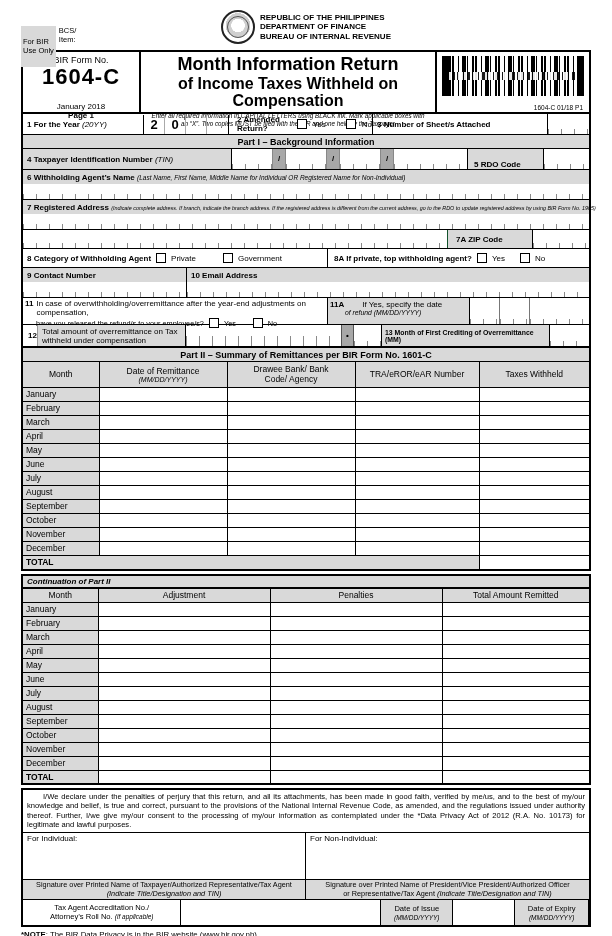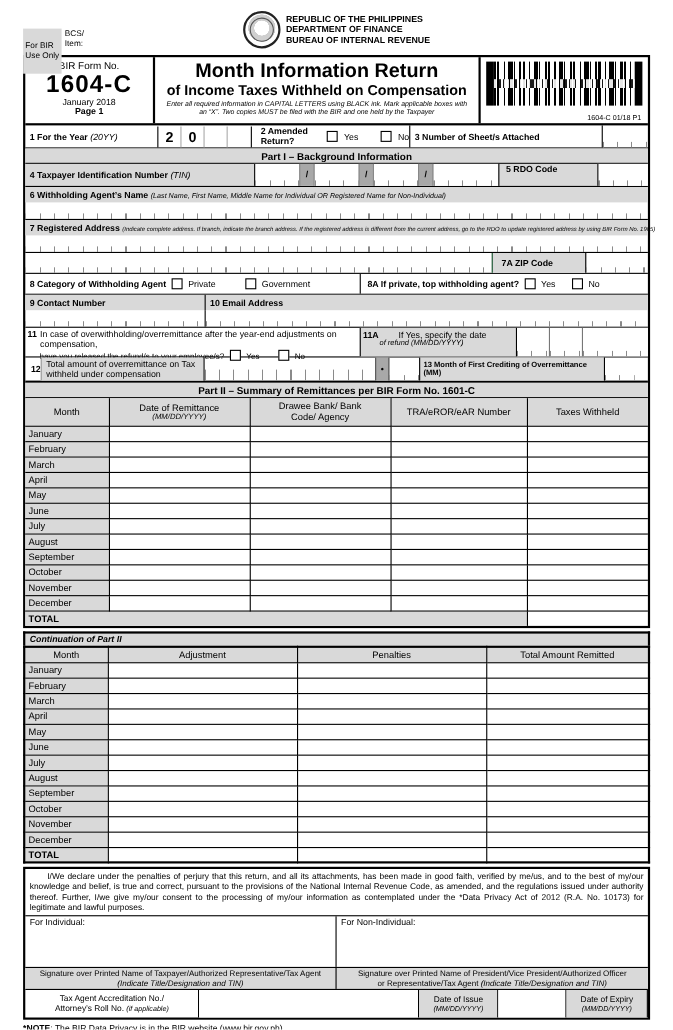--- a/index.html
+++ b/index.html
@@ -19,25 +19,25 @@
 
   
   .box { border:2px solid #000; }
   .mt2 { margin-top:3px; }
 
   
   .fh { display:flex; height:62px; border-bottom:2px solid #000; }
   .fh-left { width:118px; border-right:2px solid #000; text-align:center; padding-top:3px; }
   .fh-left .fno-lbl { font-size:9px; }
   .fh-left .fno { font-size:22px; font-weight:bold; letter-spacing:1px; line-height:1.05; }
-  .fh-left .fdate { font-size:8px; margin-top:0; }
+  .fh-left .fdate { font-size:8px; margin-top:14px; }
   .fh-left .fpage { font-size:8px; font-weight:bold; }
   .fh-mid { flex:1; text-align:center; padding-top:2px; border-right:2px solid #000; }
   .fh-mid .t1 { font-size:18px; font-weight:bold; line-height:1.15; }
-  .fh-mid .t2t { font-size:13px; font-weight:bold; line-height:1.1; }
+  .fh-mid .t2t { font-size:16px; font-weight:bold; line-height:1.1; }
   .fh-mid .instr { font-style:italic; font-size:6.3px; line-height:1.25; margin-top:2px; }
   .fh-right { width:152px; position:relative; padding:4px 5px 10px 5px; }
   .bc { height:40px; border-left:7px solid #000; border-right:7px solid #000;
         background:
          repeating-linear-gradient(90deg,#000 0 2px,#fff 2px 3px,#000 3px 5px,#fff 5px 9px,#000 9px 10px,#fff 10px 13px,#000 13px 17px,#fff 17px 18px,#000 18px 19px,#fff 19px 23px); }
   .bc2 { height:8px; margin-top:-24px; margin-left:7px; margin-right:7px;
         background:repeating-linear-gradient(90deg,#fff 0 3px,#000 3px 6px,#fff 6px 8px,#000 8px 9px,#fff 9px 14px,#000 14px 15px); opacity:.9; }
   .bc-cap { position:absolute; right:6px; bottom:1px; font-size:6.5px; }
 
   
@@ -160,21 +160,21 @@
       <div style="width:208px; padding-left:4px;"><span class="num">4 Taxpayer Identification Number </span><span class="hint">(TIN)</span></div>
       <div style="flex:1; display:flex; height:100%; background:#fff; border-left:1px solid #000;">
         <div class="comb" style="width:40px; height:100%;"></div>
         <div class="darkfill" style="width:14px; height:100%; text-align:center; font-weight:bold; line-height:19px; border-left:1px solid #888; border-right:1px solid #888;">/</div>
         <div class="comb" style="width:40px; height:100%;"></div>
         <div class="darkfill" style="width:14px; height:100%; text-align:center; font-weight:bold; line-height:19px; border-left:1px solid #888; border-right:1px solid #888;">/</div>
         <div class="comb" style="width:40px; height:100%;"></div>
         <div class="darkfill" style="width:14px; height:100%; text-align:center; font-weight:bold; line-height:19px; border-left:1px solid #888; border-right:1px solid #888;">/</div>
         <div class="comb" style="flex:1; height:100%;"></div>
       </div>
-      <div style="width:90px; padding-left:6px; height:100%; display:flex; align-items:flex-start; border-left:1px solid #000;">
+      <div style="width:76px; padding-left:6px; height:100%; display:flex; align-items:flex-end; border-left:1px solid #000;">
           <span class="num">5 RDO Code</span>
         </div>
       <div class="comb" style="width:46px; height:100%; background-color:#fff; border-left:1px solid #000;"></div>
     </div>
 
     <div class="r grayfill" style="height:14px; border-bottom:none;">
       <div style="padding-left:4px;"><span class="num">6 Withholding Agent’s Name </span><span class="hint" style="font-size:6.5px;">(Last Name, First Name, Middle Name for Individual OR Registered Name for Non-Individual)</span></div>
     </div>
     <div class="r comb" style="height:16px;"></div>
 

